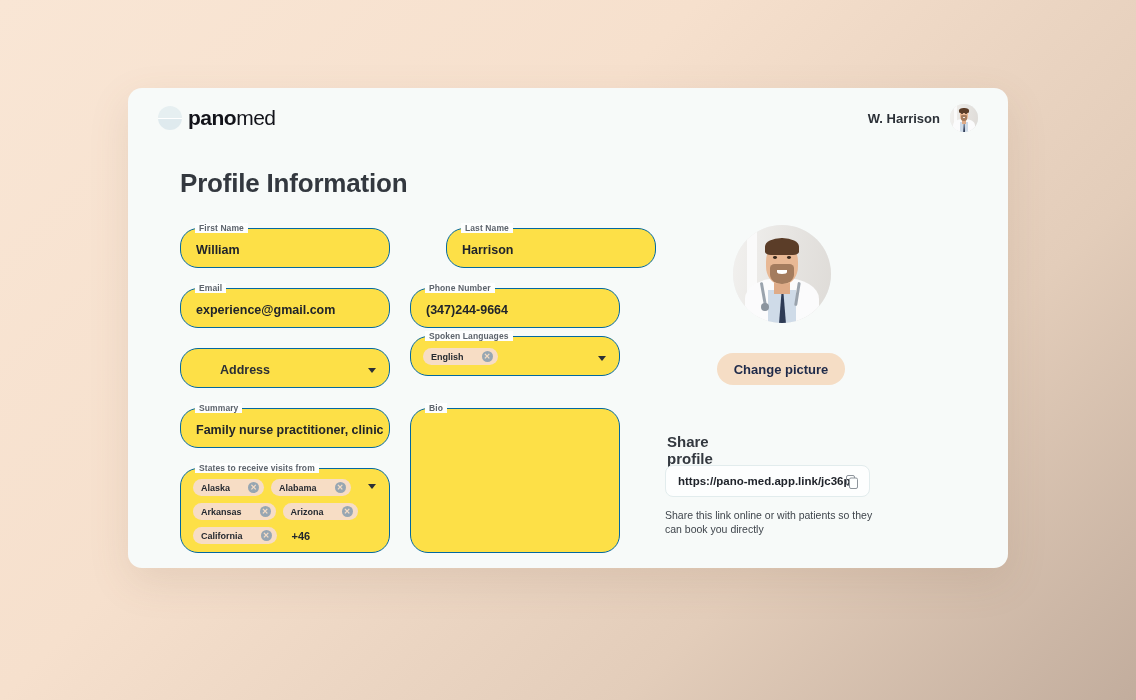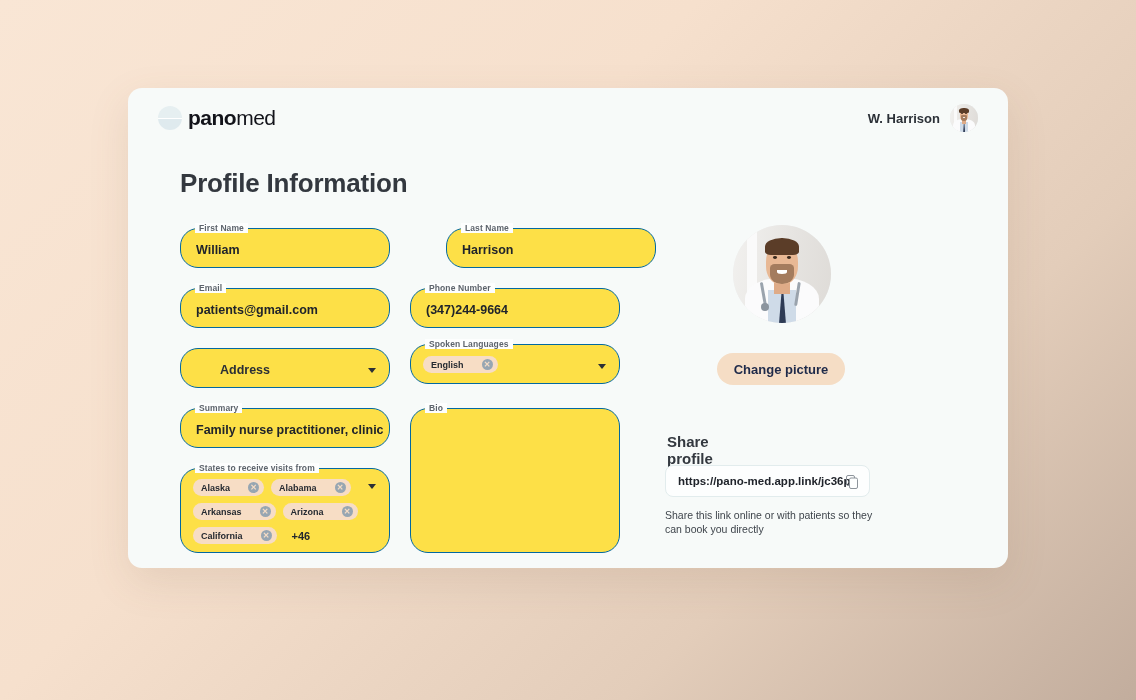--- a/index.html
+++ b/index.html
@@ -333,32 +333,32 @@
       <span class="field-label">First Name</span>
       <span class="field-value">William</span>
     </div>
     <div class="field" style="left:230px;top:0;width:210px;height:40px;margin-left:36px;">
       <span class="field-label">Last Name</span>
       <span class="field-value">Harrison</span>
     </div>
 
     <div class="field" style="left:0;top:60px;width:210px;height:40px;">
       <span class="field-label">Email</span>
-      <span class="field-value">patients@gmail.com</span>
+      <span class="field-value">experience@gmail.com</span>
     </div>
     <div class="field" style="left:230px;top:60px;width:210px;height:40px;">
       <span class="field-label">Phone Number</span>
       <span class="field-value">(347)244-9664</span>
     </div>
 
     <div class="field" style="left:0;top:120px;width:210px;height:40px;">
       <span class="field-placeholder">Address</span>
       <span class="caret"></span>
     </div>
-    <div class="field" style="left:230px;top:116px;width:210px;height:40px;">
+    <div class="field" style="left:230px;top:108px;width:210px;height:40px;">
       <span class="field-label">Spoken Languages</span>
       <div class="chip-row" style="top:11px;">
         <span class="chip">
           <span>English</span>
           <span class="chip-x">✕</span>
         </span>
       </div>
       <span class="caret"></span>
     </div>
 

